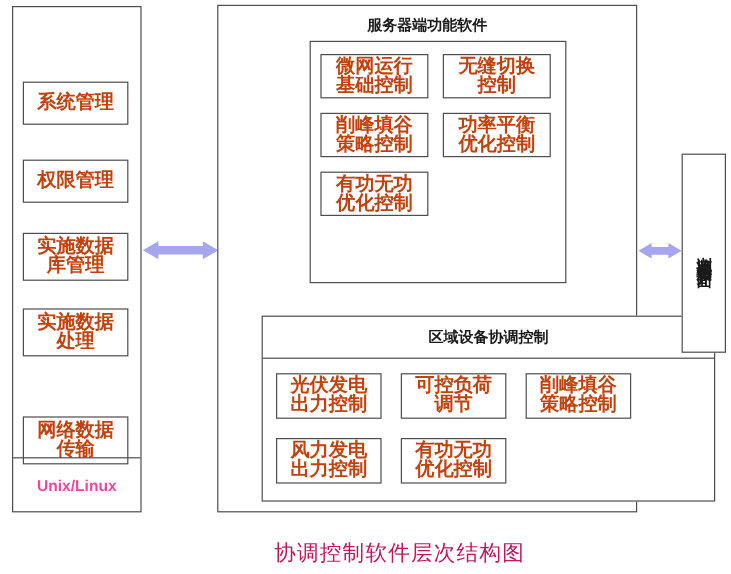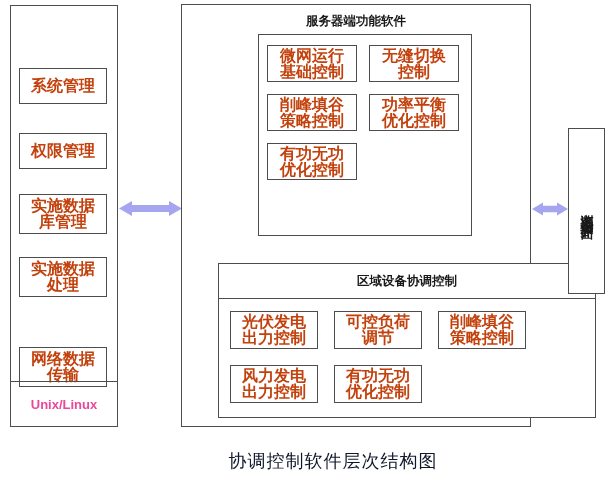--- a/index.html
+++ b/index.html
@@ -97,21 +97,21 @@
   
   .arrow { position: absolute; }
   .arrow-left  { left: 119px; top: 200px; }
   .arrow-right { left: 532px; top: 201px; }
 
   
   .caption {
     position: absolute; left: 153px; top: 449px; width: 360px;
     text-align: center;
     font-family: "Liberation Serif", serif;
-    font-size: 18px; letter-spacing: 1px; color: #0f172a;
+    font-size: 18px; letter-spacing: 1px; color: #be185d;
   }
 </style>
 </head>
 <body>
 
 <div class="stage">
 
   <section class="panel left-panel">
     <div class="box lp-box-0">系统管理</div>
     <div class="box lp-box-1">权限管理</div>

